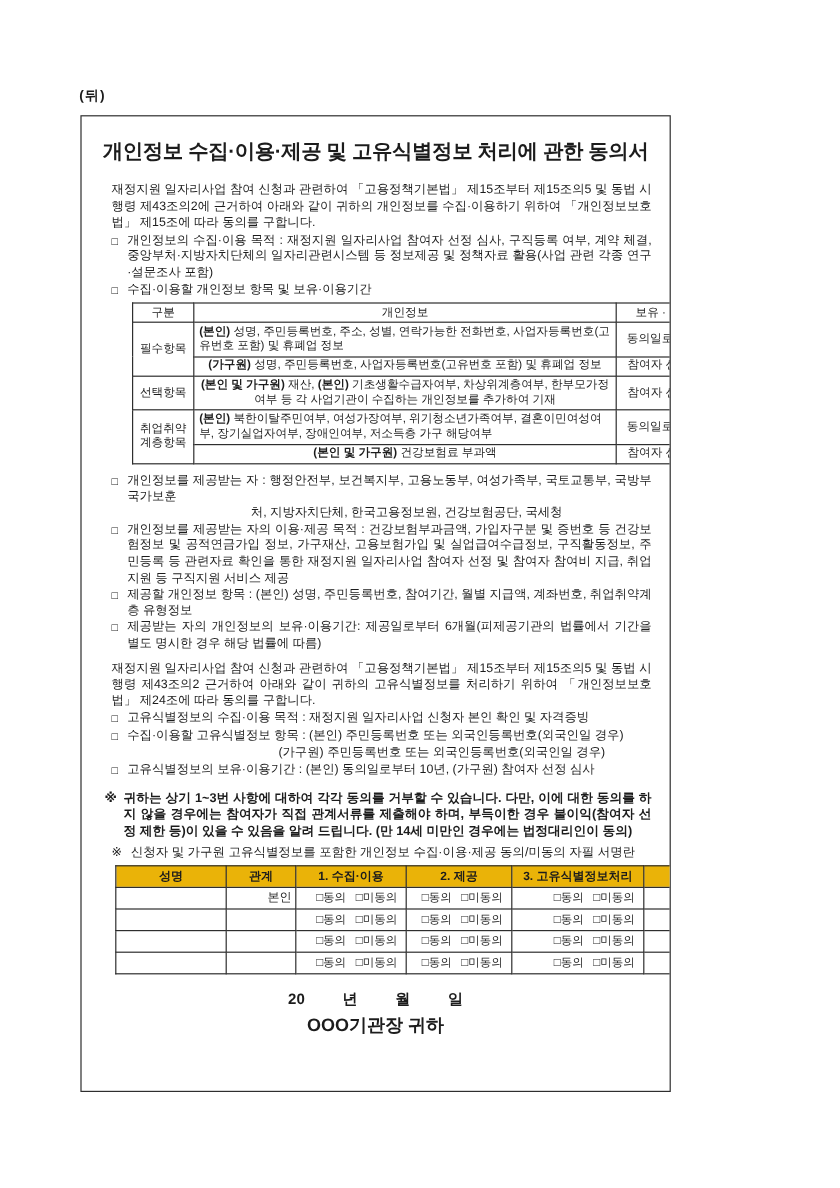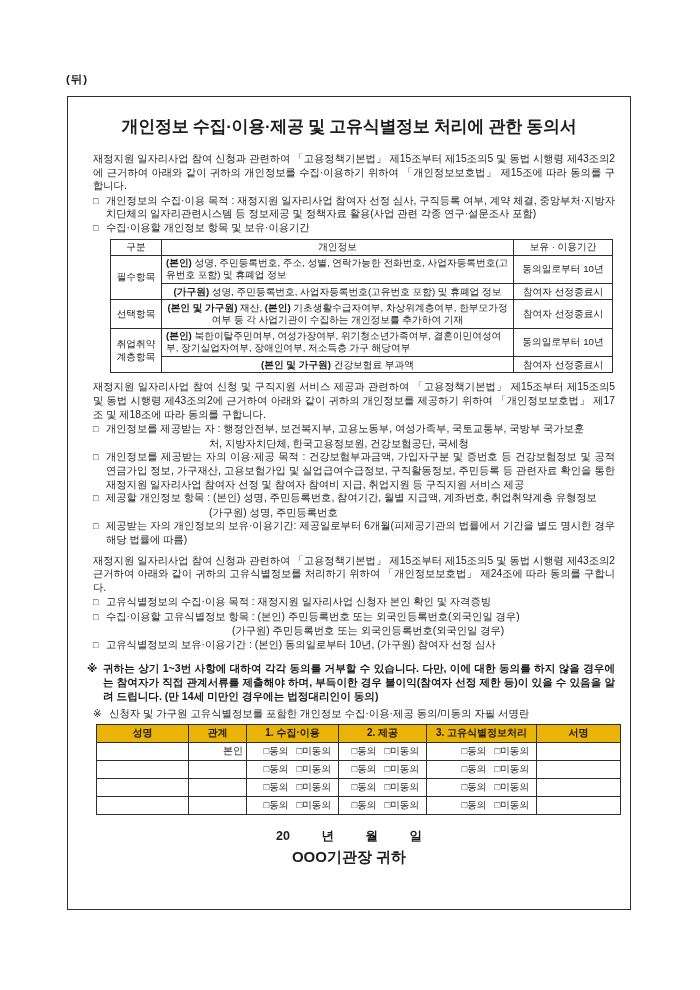--- a/index.html
+++ b/index.html
@@ -1,19 +1,19 @@
 <!DOCTYPE html>
 <html><head>
 <meta charset="utf-8">
 <style>
   html,body{margin:0;padding:0;background:#ffffff;}
   .page{position:relative;width:700px;height:990px;background:#ffffff;color:#1c1c1c;
         font-family:"Liberation Sans","DejaVu Sans",sans-serif;}
   .page-label{position:absolute;left:66px;top:72px;font-size:11.5px;font-weight:bold;letter-spacing:1px;}
-  .doc-box{position:absolute;left:67px;top:96px;width:564px;height:814px;box-sizing:border-box;
+  .doc-box{position:absolute;left:67px;top:96px;width:492px;height:814px;box-sizing:border-box;
            border:1.5px solid #2e2e2e;padding:12px 15px 16px 15px;overflow:hidden;}
   .title{font-size:17px;font-weight:bold;text-align:center;margin:6px 0 14px 0;letter-spacing:-0.3px;}
   section{margin-bottom:7px;}
   .s-head{font-size:11px;font-weight:bold;margin:0 0 2px 0;}
   .para{font-size:10.3px;line-height:13.6px;text-align:justify;margin:0 0 1px 10px;}
   .bullet{display:flex;font-size:10.3px;line-height:13.6px;margin-left:10px;}
   .bullet .mk{width:13px;flex:none;font-size:9px;padding-top:1px;}
   .bullet .tx{flex:1;text-align:justify;}
   .cont{font-size:10.3px;line-height:13.6px;margin-left:23px;}
   .ind-a{padding-left:103px;}
@@ -94,35 +94,33 @@
         </tr>
         <tr>
           <td class="info center"><b>(본인 및 가구원)</b><span> 건강보험료 부과액</span></td>
           <td class="per">참여자 선정종료시</td>
         </tr>
       </tbody>
         </table>
     </section>
 
     <section>
-      <div class="para">재정지원 일자리사업 참여 신청 및 구직지원 서비스 제공과 관련하여 「고용정책기본법」 제15조부터 제15조의5 및 동법 시행령 제43조의2에 근거하여 아래와 같이 귀하의 개인정보를 제공하기 위하여 「개인정보보호법」 제17조 및 제18조에 따라 동의를 구합니다.</div>
       <div class="bullet">
         <span class="mk">□</span>
         <div class="tx">개인정보를 제공받는 자 : 행정안전부, 보건복지부, 고용노동부, 여성가족부, 국토교통부, 국방부 국가보훈</div>
       </div>
       <div class="cont ind-a">처, 지방자치단체, 한국고용정보원, 건강보험공단, 국세청</div>
       <div class="bullet">
         <span class="mk">□</span>
         <div class="tx">개인정보를 제공받는 자의 이용·제공 목적 : 건강보험부과금액, 가입자구분 및 증번호 등 건강보험정보 및 공적연금가입 정보, 가구재산, 고용보험가입 및 실업급여수급정보, 구직활동정보, 주민등록 등 관련자료 확인을 통한 재정지원 일자리사업 참여자 선정 및 참여자 참여비 지급, 취업지원 등 구직지원 서비스 제공</div>
       </div>
       <div class="bullet">
         <span class="mk">□</span>
         <div class="tx">제공할 개인정보 항목 : (본인) 성명, 주민등록번호, 참여기간, 월별 지급액, 계좌번호, 취업취약계층 유형정보</div>
       </div>
-      <div class="cont ind-a">(가구원) 성명, 주민등록번호</div>
       <div class="bullet">
         <span class="mk">□</span>
         <div class="tx">제공받는 자의 개인정보의 보유·이용기간: 제공일로부터 6개월(피제공기관의 법률에서 기간을 별도 명시한 경우 해당 법률에 따름)</div>
       </div>
     </section>
 
     <section>
       <div class="para">재정지원 일자리사업 참여 신청과 관련하여 「고용정책기본법」 제15조부터 제15조의5 및 동법 시행령 제43조의2 근거하여 아래와 같이 귀하의 고유식별정보를 처리하기 위하여 「개인정보보호법」 제24조에 따라 동의를 구합니다.</div>
       <div class="bullet">
         <span class="mk">□</span>

